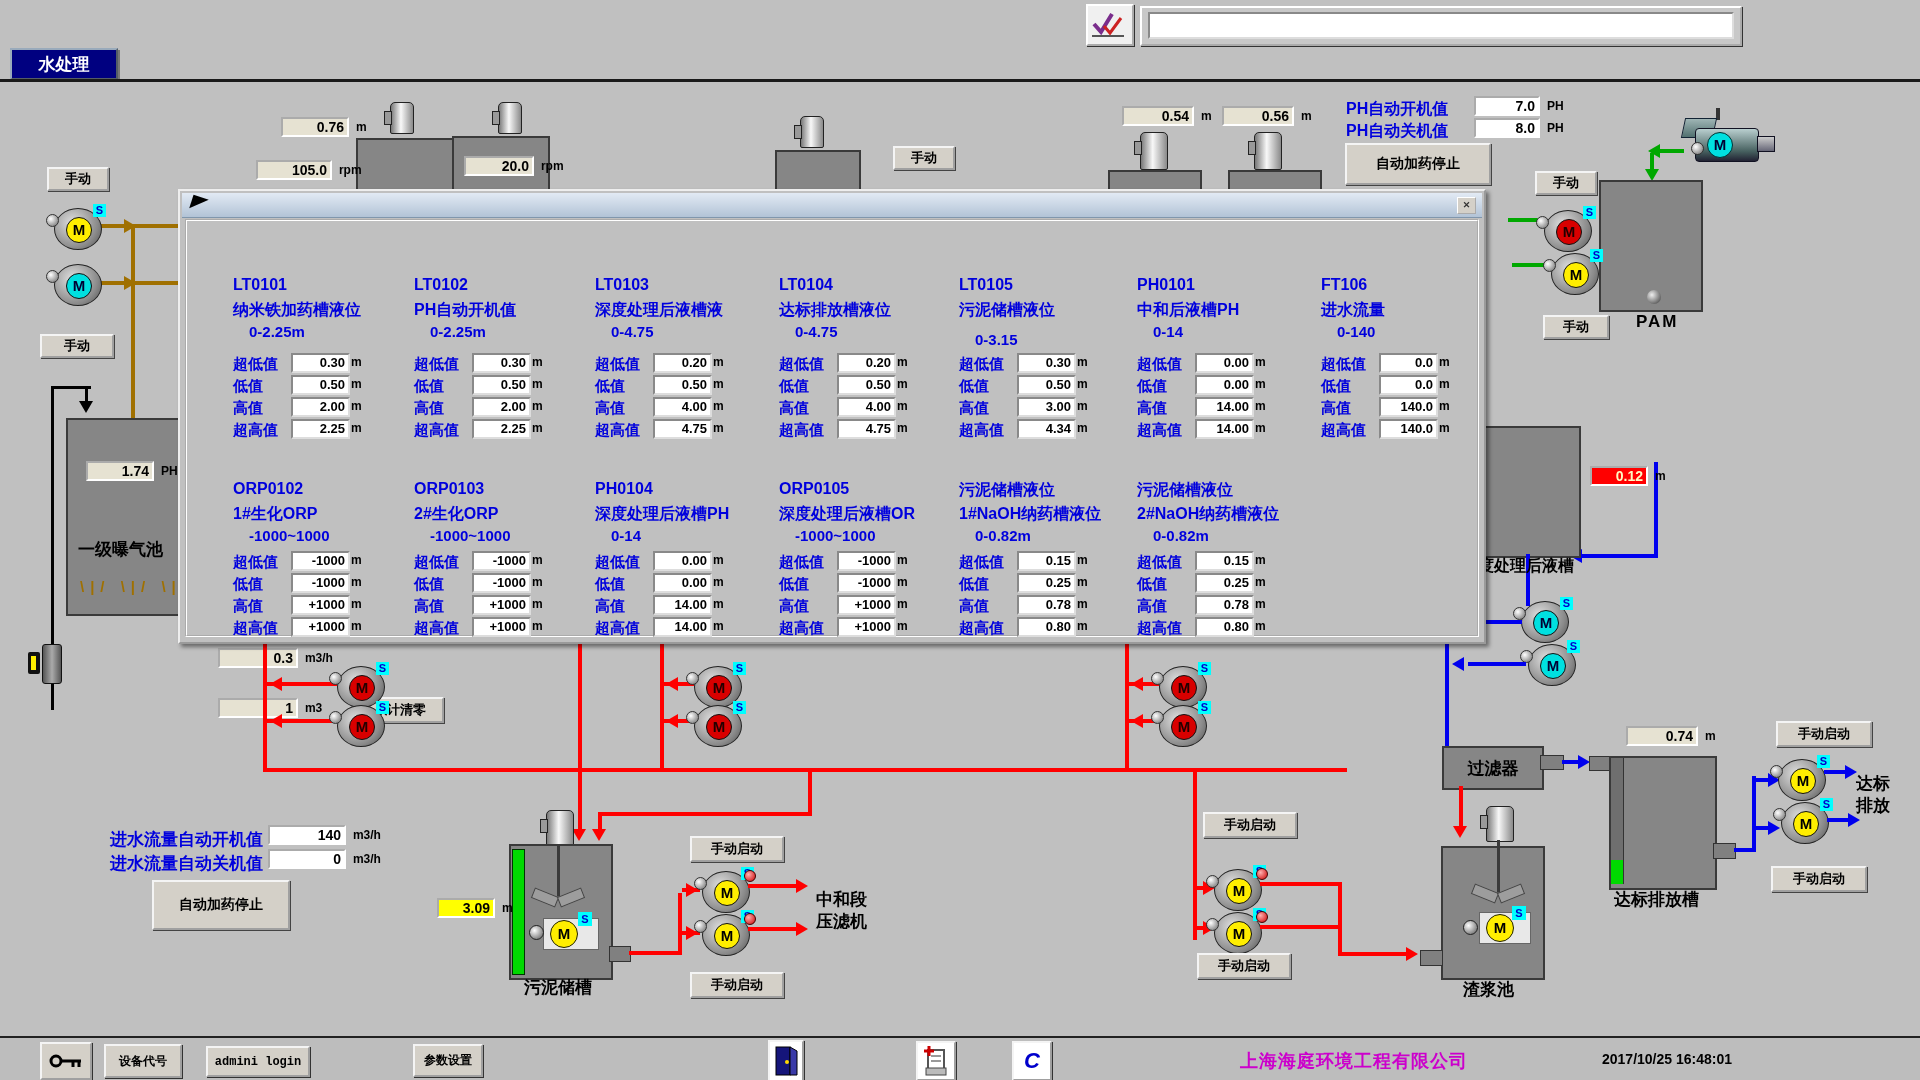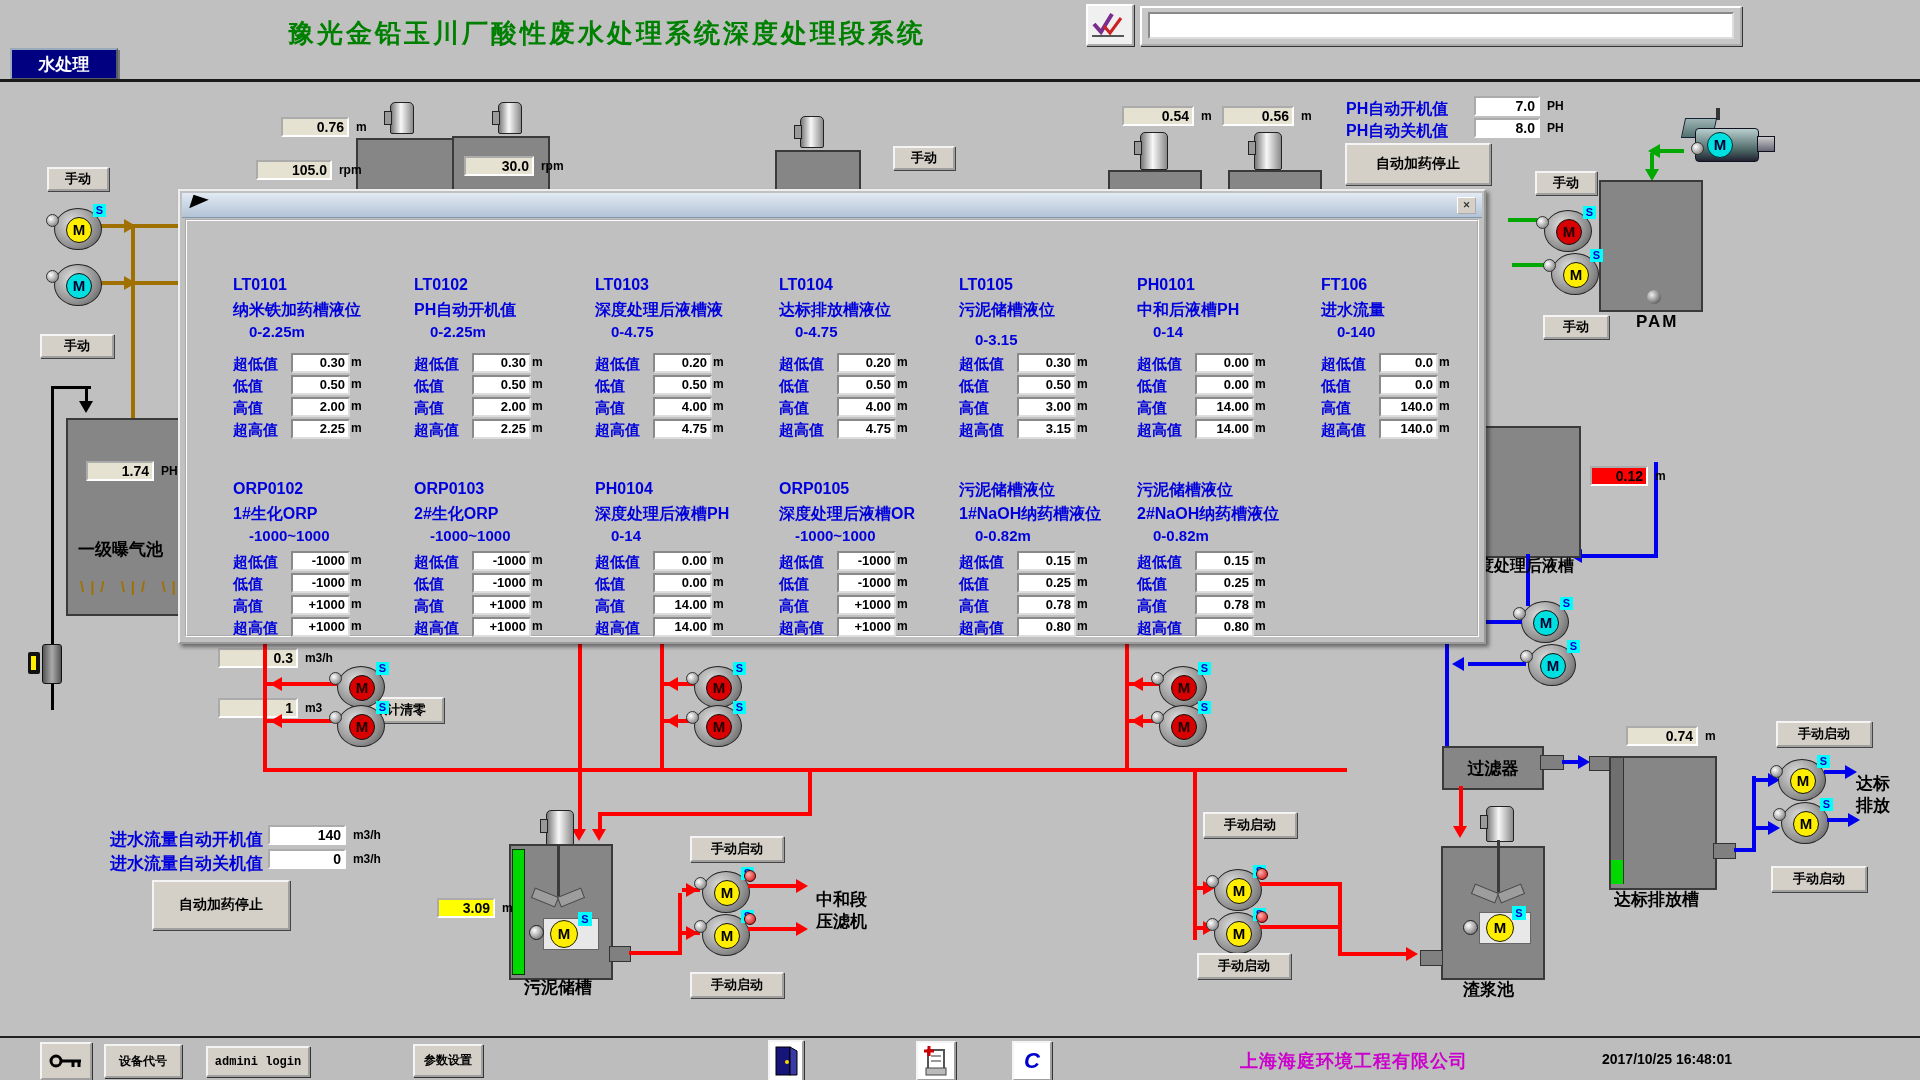--- a/index.html
+++ b/index.html
@@ -9,21 +9,21 @@
   
   .btn{position:absolute;background:#d4d0c8;border:2px outset #f4f4f4;box-shadow:1px 1px 0 #444;
        text-align:center;font-size:13px;font-weight:bold;cursor:default;white-space:nowrap;
        display:flex;align-items:center;justify-content:center;}
   .ro{position:absolute;white-space:nowrap;font-weight:bold;font-size:14px;}
   .ro .box{display:inline-block;vertical-align:middle;background:#e6e2d2;border:2px inset #fff;
            text-align:right;padding:0 3px;font-weight:bold;color:#000;}
   .ro .unit{font-size:12px;font-weight:bold;margin-left:3px;}
   .ro.white .box{background:#fff;}
   .ro.yellow .box{background:#ffff00;}
-  .ro.redbg .box{background:#ff0000;color:#000000;}
+  .ro.redbg .box{background:#ff0000;color:#fef9c3;}
   .bluelabel{position:absolute;color:#0000dd;font-weight:bold;font-size:15px;white-space:nowrap;}
   
   .tank{position:absolute;background:#868686;border:2px solid #3a3a3a;}
   .stub{position:absolute;background:#808080;border:1px solid #333;}
   .motor{position:absolute;width:22px;height:30px;border:1px solid #222;border-radius:5px 5px 2px 2px;
          background:linear-gradient(90deg,#777,#f8f8f8 45%,#8a8a8a);}
   .motor:before{content:"";position:absolute;left:-7px;top:8px;width:6px;height:12px;background:#999;border:1px solid #222;}
   .shaft{position:absolute;width:3px;background:#3a3a3a;}
   .blade{position:absolute;width:24px;height:9px;background:#9d9d9d;border:1px solid #444;}
   .pump{position:absolute;width:46px;height:40px;border-radius:50%;border:1px solid #222;
@@ -72,21 +72,20 @@
   #statusbar{position:absolute;left:0;top:1036px;width:1920px;height:44px;background:#bdbdbd;border-top:2px solid #222;}
   .sbtn{position:absolute;background:#d4d0c8;border:2px outset #f4f4f4;box-shadow:1px 1px 0 #333;
         display:flex;align-items:center;justify-content:center;font-size:12px;font-weight:bold;}
   .olv{color:#a07000;font-weight:bold;font-size:15px;letter-spacing:6px;}
 </style>
 </head>
 <body>
 
 <div id="screen">
 
-  <div class="abs" style="left:288px;top:16px;font-size:26px;font-weight:bold;color:#008000;letter-spacing:3px;">豫光金铅玉川厂酸性废水处理系统深度处理段系统</div>
   <div class="abs" style="left:10px;top:48px;width:104px;height:28px;background:#000080;color:#fff;font-size:17px;font-weight:bold;
               display:flex;align-items:center;justify-content:center;border:2px outset #9ab;box-shadow:2px 2px 0 #777;">
     <span>水处理</span>
   </div>
 
   <div class="abs" style="left:1086px;top:4px;width:44px;height:38px;background:#f0f0f0;border:2px outset #fff;box-shadow:1px 1px 0 #333;">
     <svg width="40" height="34">
       <polyline points="6,18 13,26 24,8" style="fill:none;stroke:#7a2d8c;stroke-width:4"></polyline>
       <polyline points="16,20 22,27 33,12" style="fill:none;stroke:#cc2222;stroke-width:3"></polyline>
       <line x1="4" y1="30" x2="36" y2="30" style="stroke:#555;stroke-width:2"></line>
@@ -152,21 +151,21 @@
     <span class="box" style="width:58px;">0.76</span>
     <span class="unit">m</span></div>
   <div class="motor" style="left:390px;top:102px;"></div>
   <div class="motor" style="left:498px;top:102px;"></div>
   <div class="tank" style="left:356px;top:138px;width:94px;height:50px;"></div>
   <div class="tank" style="left:452px;top:136px;width:94px;height:52px;"></div>
   <div class="ro" style="left:256px;top:160px;">
     <span class="box" style="width:66px;">105.0</span>
     <span class="unit">rpm</span></div>
   <div class="ro" style="left:464px;top:156px;">
-    <span class="box" style="width:60px;">30.0</span>
+    <span class="box" style="width:60px;">20.0</span>
     <span class="unit">rpm</span></div>
 
   <div class="motor" style="left:800px;top:116px;"></div>
   <div class="tank" style="left:775px;top:150px;width:82px;height:38px;"></div>
   <div class="btn" style="left:893px;top:146px;width:58px;height:20px;">
     <span>手动</span>
     </div>
 
   <div class="ro" style="left:1122px;top:106px;">
     <span class="box" style="width:62px;">0.54</span>
@@ -535,21 +534,21 @@
         <div class="drow-label" style="left: 772px; top: 134px;">超低值</div>
         <div class="drow-box" style="left: 830px; top: 132px;">0.30</div>
         <div class="drow-unit" style="left: 890px; top: 134px;">m</div>
         <div class="drow-label" style="left: 772px; top: 156px;">低值</div>
         <div class="drow-box" style="left: 830px; top: 154px;">0.50</div>
         <div class="drow-unit" style="left: 890px; top: 156px;">m</div>
         <div class="drow-label" style="left: 772px; top: 178px;">高值</div>
         <div class="drow-box" style="left: 830px; top: 176px;">3.00</div>
         <div class="drow-unit" style="left: 890px; top: 178px;">m</div>
         <div class="drow-label" style="left: 772px; top: 200px;">超高值</div>
-        <div class="drow-box" style="left: 830px; top: 198px;">3.15</div>
+        <div class="drow-box" style="left: 830px; top: 198px;">4.34</div>
         <div class="drow-unit" style="left: 890px; top: 200px;">m</div>
         <div class="dcol-id" style="left: 950px; top: 55px;">PH0101</div>
         <div class="dcol-name" style="left: 950px; top: 79px;">中和后液槽PH</div>
         <div class="dcol-range" style="left: 966px; top: 102px;">0-14</div>
         <div class="drow-label" style="left: 950px; top: 134px;">超低值</div>
         <div class="drow-box" style="left: 1008px; top: 132px;">0.00</div>
         <div class="drow-unit" style="left: 1068px; top: 134px;">m</div>
         <div class="drow-label" style="left: 950px; top: 156px;">低值</div>
         <div class="drow-box" style="left: 1008px; top: 154px;">0.00</div>
         <div class="drow-unit" style="left: 1068px; top: 156px;">m</div>

